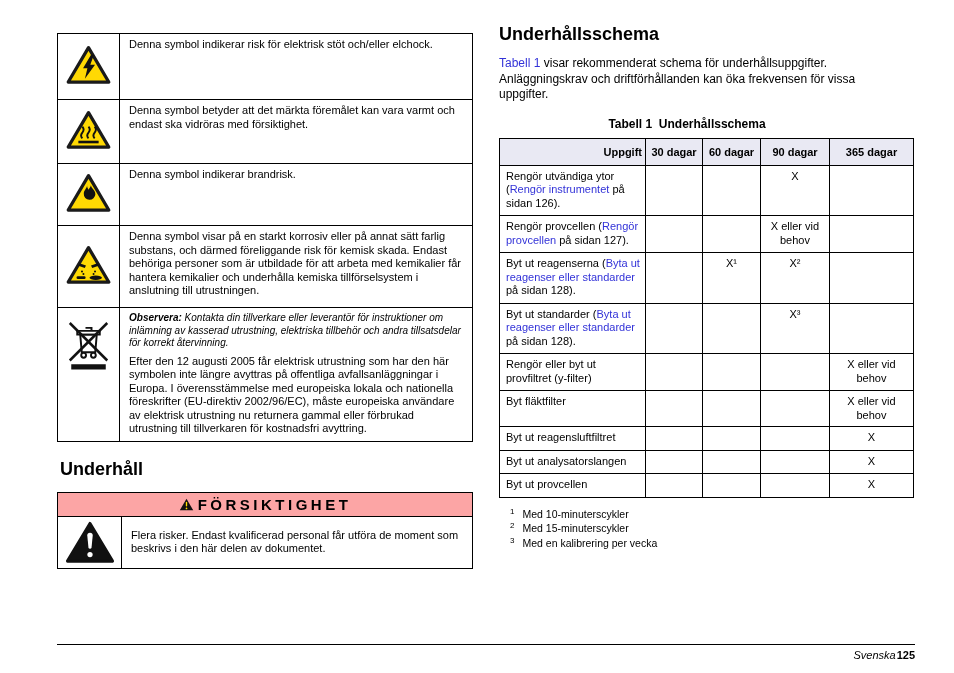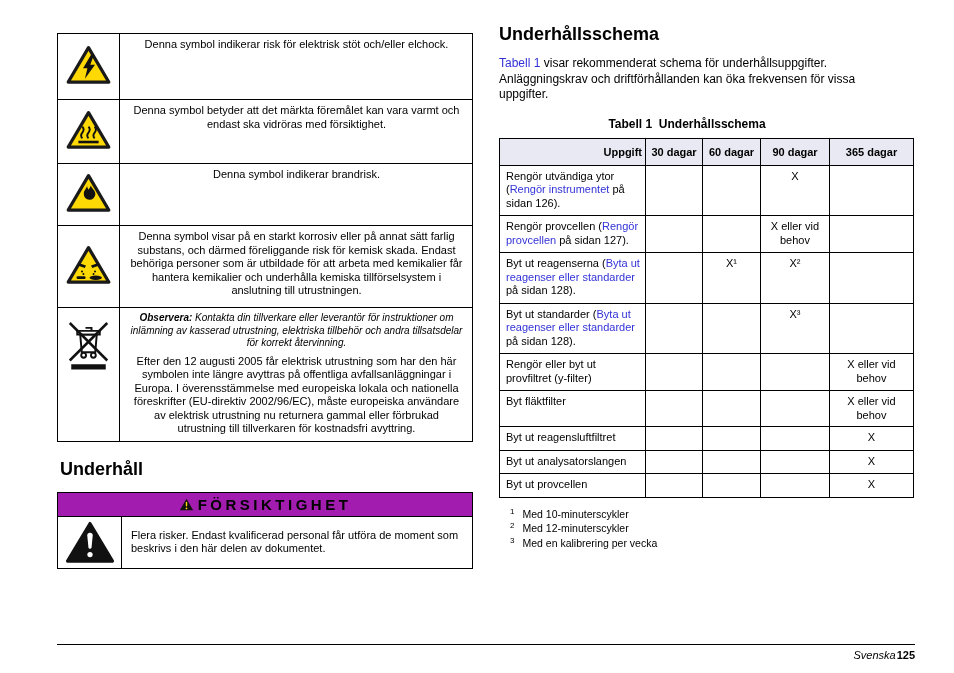--- a/index.html
+++ b/index.html
@@ -7,40 +7,40 @@
     width:954px;height:673px;position:relative;overflow:hidden;
     background:#ffffff;color:#000;
     font-family:"Liberation Sans", sans-serif;
     -webkit-font-smoothing:antialiased;
   }
   .col-left{position:absolute;left:57px;top:33px;width:416px;}
   .col-right{position:absolute;left:499px;top:24px;width:376px;}
 
   
   table.symbols{border-collapse:collapse;width:100%;table-layout:fixed;}
-  table.symbols td{border:1px solid #000;vertical-align:top;text-align:center;}
+  table.symbols td{border:1px solid #000;vertical-align:top;}
   table.symbols td.sym{width:57px;text-align:center;vertical-align:middle;padding:3px 2px;}
   table.symbols tr:last-child td.sym{vertical-align:top;padding-top:8px;}
   table.symbols td.txt{padding:4px 8px 5px 9px;font-size:11px;line-height:13.5px;}
   table.symbols tr:nth-child(1) td{height:56px;}
   table.symbols tr:nth-child(2) td{height:54px;}
   table.symbols tr:nth-child(3) td{height:52px;}
   table.symbols tr:nth-child(4) td{height:72px;}
   p.para{margin:0;}
   p.para + p.para{margin-top:5px;}
   p.para.note{font-size:10px;font-style:italic;line-height:12.5px;}
   span.notebold{font-weight:bold;}
   a.link{color:#3232d8;text-decoration:none;cursor:pointer;}
 
   
   h1.sect{font-size:18px;font-weight:bold;margin:3px;}
   .col-left h1.sect{margin-top:17px;}
   .caution-box{border:1px solid #000;margin-top:12px;}
   .caution-banner{
-    background:#a21caf;border-bottom:1px solid #000;
+    background:#fca5a5;border-bottom:1px solid #000;
     text-align:center;font-weight:bold;font-size:15px;letter-spacing:3.5px;
     padding:3px 0 3px 0;
   }
   .caution-banner .tri-sm{letter-spacing:0;margin-right:4px;}
   .caution-body{display:flex;align-items:stretch;}
   .caution-icon-cell{width:57px;border-right:1px solid #000;display:flex;align-items:center;justify-content:center;padding:3px;}
   .caution-text{flex:1;padding:8px 9px;font-size:11px;line-height:13.5px;display:flex;align-items:center;}
 
   
   .col-right h1.sect{margin:0 0 11px 0;}
@@ -263,21 +263,21 @@
       </tbody>
   </table>
 
   <div class="footnotes" id="footnotes">
       <div class="fn">
         <sup>1</sup>
         <span>Med 10-minuterscykler</span>
       </div>
       <div class="fn">
         <sup>2</sup>
-        <span>Med 12-minuterscykler</span>
+        <span>Med 15-minuterscykler</span>
       </div>
       <div class="fn">
         <sup>3</sup>
         <span>Med en kalibrering per vecka</span>
       </div>
     </div>
 </div>
 
 <div class="footer">
   <span class="lang">Svenska</span><span class="pageno">125</span>

